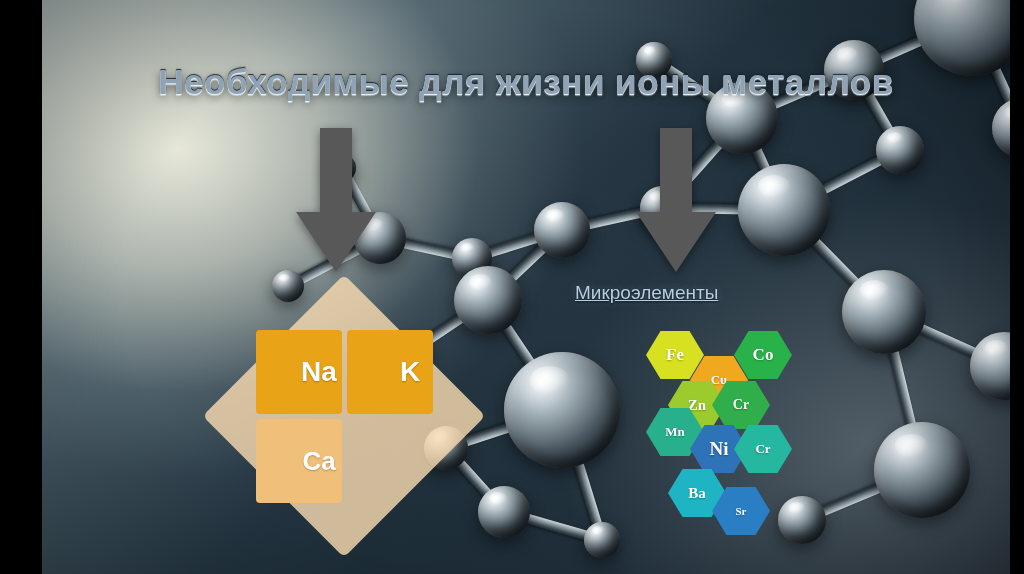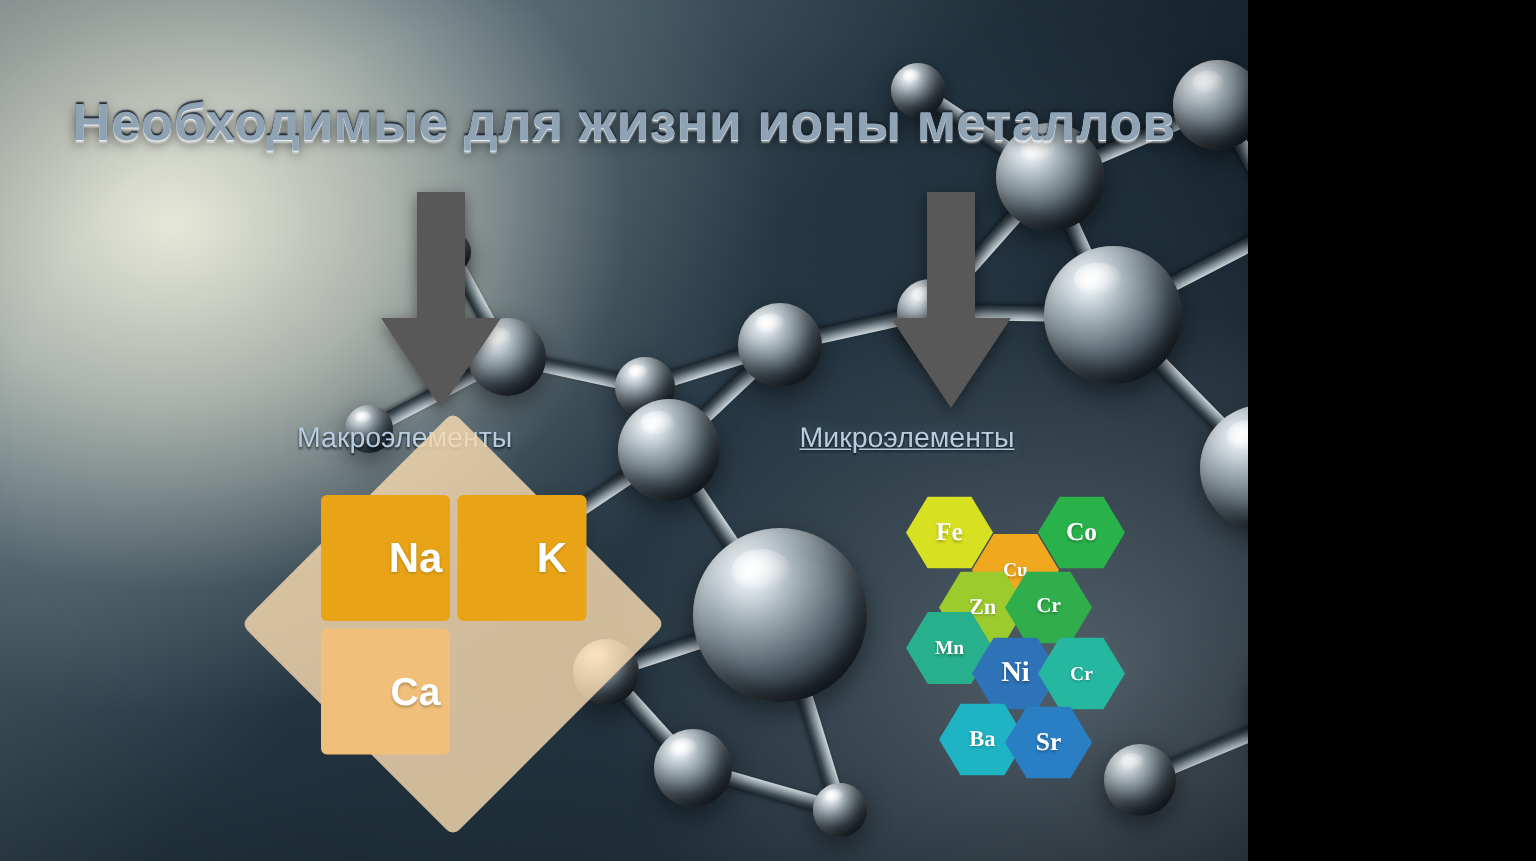--- a/index.html
+++ b/index.html
@@ -2,25 +2,26 @@
 <html><head>
 <meta charset="utf-8">
 <style>
   html, body {
     margin: 0;
     padding: 0;
     background: #000;
   }
   #slide {
     position: relative;
-    width: 832px;
+    width: 968px;
     height: 574px;
     overflow: hidden;
     font-family: "Liberation Sans", sans-serif;
     background: #14532d;
+    margin-left: 42px;
   }
 
   
   .bg-base {
     position: absolute;
     inset: 0;
     background:
       radial-gradient(ellipse 520px 420px at 14% 26%, rgba(238,238,222,0.95) 0%, rgba(205,208,196,0.75) 28%, rgba(120,135,140,0.25) 58%, rgba(20,35,48,0.0) 78%),
       radial-gradient(ellipse 700px 560px at 86% 78%, rgba(160,175,185,0.45) 0%, rgba(60,80,95,0.25) 45%, rgba(10,20,30,0) 75%),
       linear-gradient(135deg, #8a9aa0 0%, #516670 22%, #22333f 48%, #16242e 68%, #0c141b 100%);
@@ -204,21 +205,20 @@
   <div class="title">Необходимые для жизни ионы металлов</div>
 
   <svg class="arrow" style="left:252px; top:128px;" width="84" height="146" viewBox="0 0 84 146">
     <polygon points="26,0 58,0 58,84 82,84 42,144 2,84 26,84" fill="#585858"></polygon>
   </svg>
 
   <svg class="arrow" style="left:592px; top:128px;" width="84" height="146" viewBox="0 0 84 146">
     <polygon points="26,0 58,0 58,84 82,84 42,144 2,84 26,84" fill="#585858"></polygon>
   </svg>
 
-  <div class="caption" style="left:198px; top:282px;">Макроэлементы</div>
   <div class="caption" style="left:533px; top:282px;text-decoration:underline;">Микроэлементы</div>
 
   <div class="macro-wrap">
     <div class="macro-diamond"></div>
     <div class="macro-grid" id="macro-grid">
         <div class="macro-cell" style="background: rgb(232, 163, 23); font-size: 28px;">Na</div>
         <div class="macro-cell" style="background: rgb(232, 163, 23); font-size: 28px;">K</div>
         <div class="macro-cell" style="background: rgb(240, 191, 122); font-size: 26px;">Ca</div>
       </div>
   </div>
@@ -226,16 +226,16 @@
   <div class="micro-wrap" id="micro-wrap">
       <div class="hex" style="left: 0px; top: 0px; background: rgb(215, 224, 33); color: rgb(255, 255, 255); font-size: 17px;">Fe</div>
       <div class="hex" style="left: 44px; top: 25px; background: rgb(240, 168, 30); color: rgb(255, 255, 255); font-size: 13px;">Cu</div>
       <div class="hex" style="left: 88px; top: 0px; background: rgb(41, 178, 74); color: rgb(255, 255, 255); font-size: 17px;">Co</div>
       <div class="hex" style="left: 22px; top: 50px; background: rgb(156, 203, 46); color: rgb(255, 255, 255); font-size: 15px;">Zn</div>
       <div class="hex" style="left: 66px; top: 50px; background: rgb(47, 174, 75); color: rgb(255, 255, 255); font-size: 14px;">Cr</div>
       <div class="hex" style="left: 0px; top: 77px; background: rgb(39, 176, 139); color: rgb(255, 255, 255); font-size: 13px;">Mn</div>
       <div class="hex" style="left: 44px; top: 94px; background: rgb(46, 114, 184); color: rgb(255, 255, 255); font-size: 19px;">Ni</div>
       <div class="hex" style="left: 88px; top: 94px; background: rgb(37, 183, 160); color: rgb(255, 255, 255); font-size: 13px;">Cr</div>
       <div class="hex" style="left: 22px; top: 138px; background: rgb(31, 180, 196); color: rgb(255, 255, 255); font-size: 15px;">Ba</div>
-      <div class="hex" style="left: 66px; top: 140px; background: rgb(42, 127, 196); color: rgb(255, 255, 255); font-size: 17px;">Sr</div>
+      <div class="hex" style="left: 66px; top: 156px; background: rgb(42, 127, 196); color: rgb(255, 255, 255); font-size: 11px;">Sr</div>
     </div>
 
 </div>
 
 </body></html>

